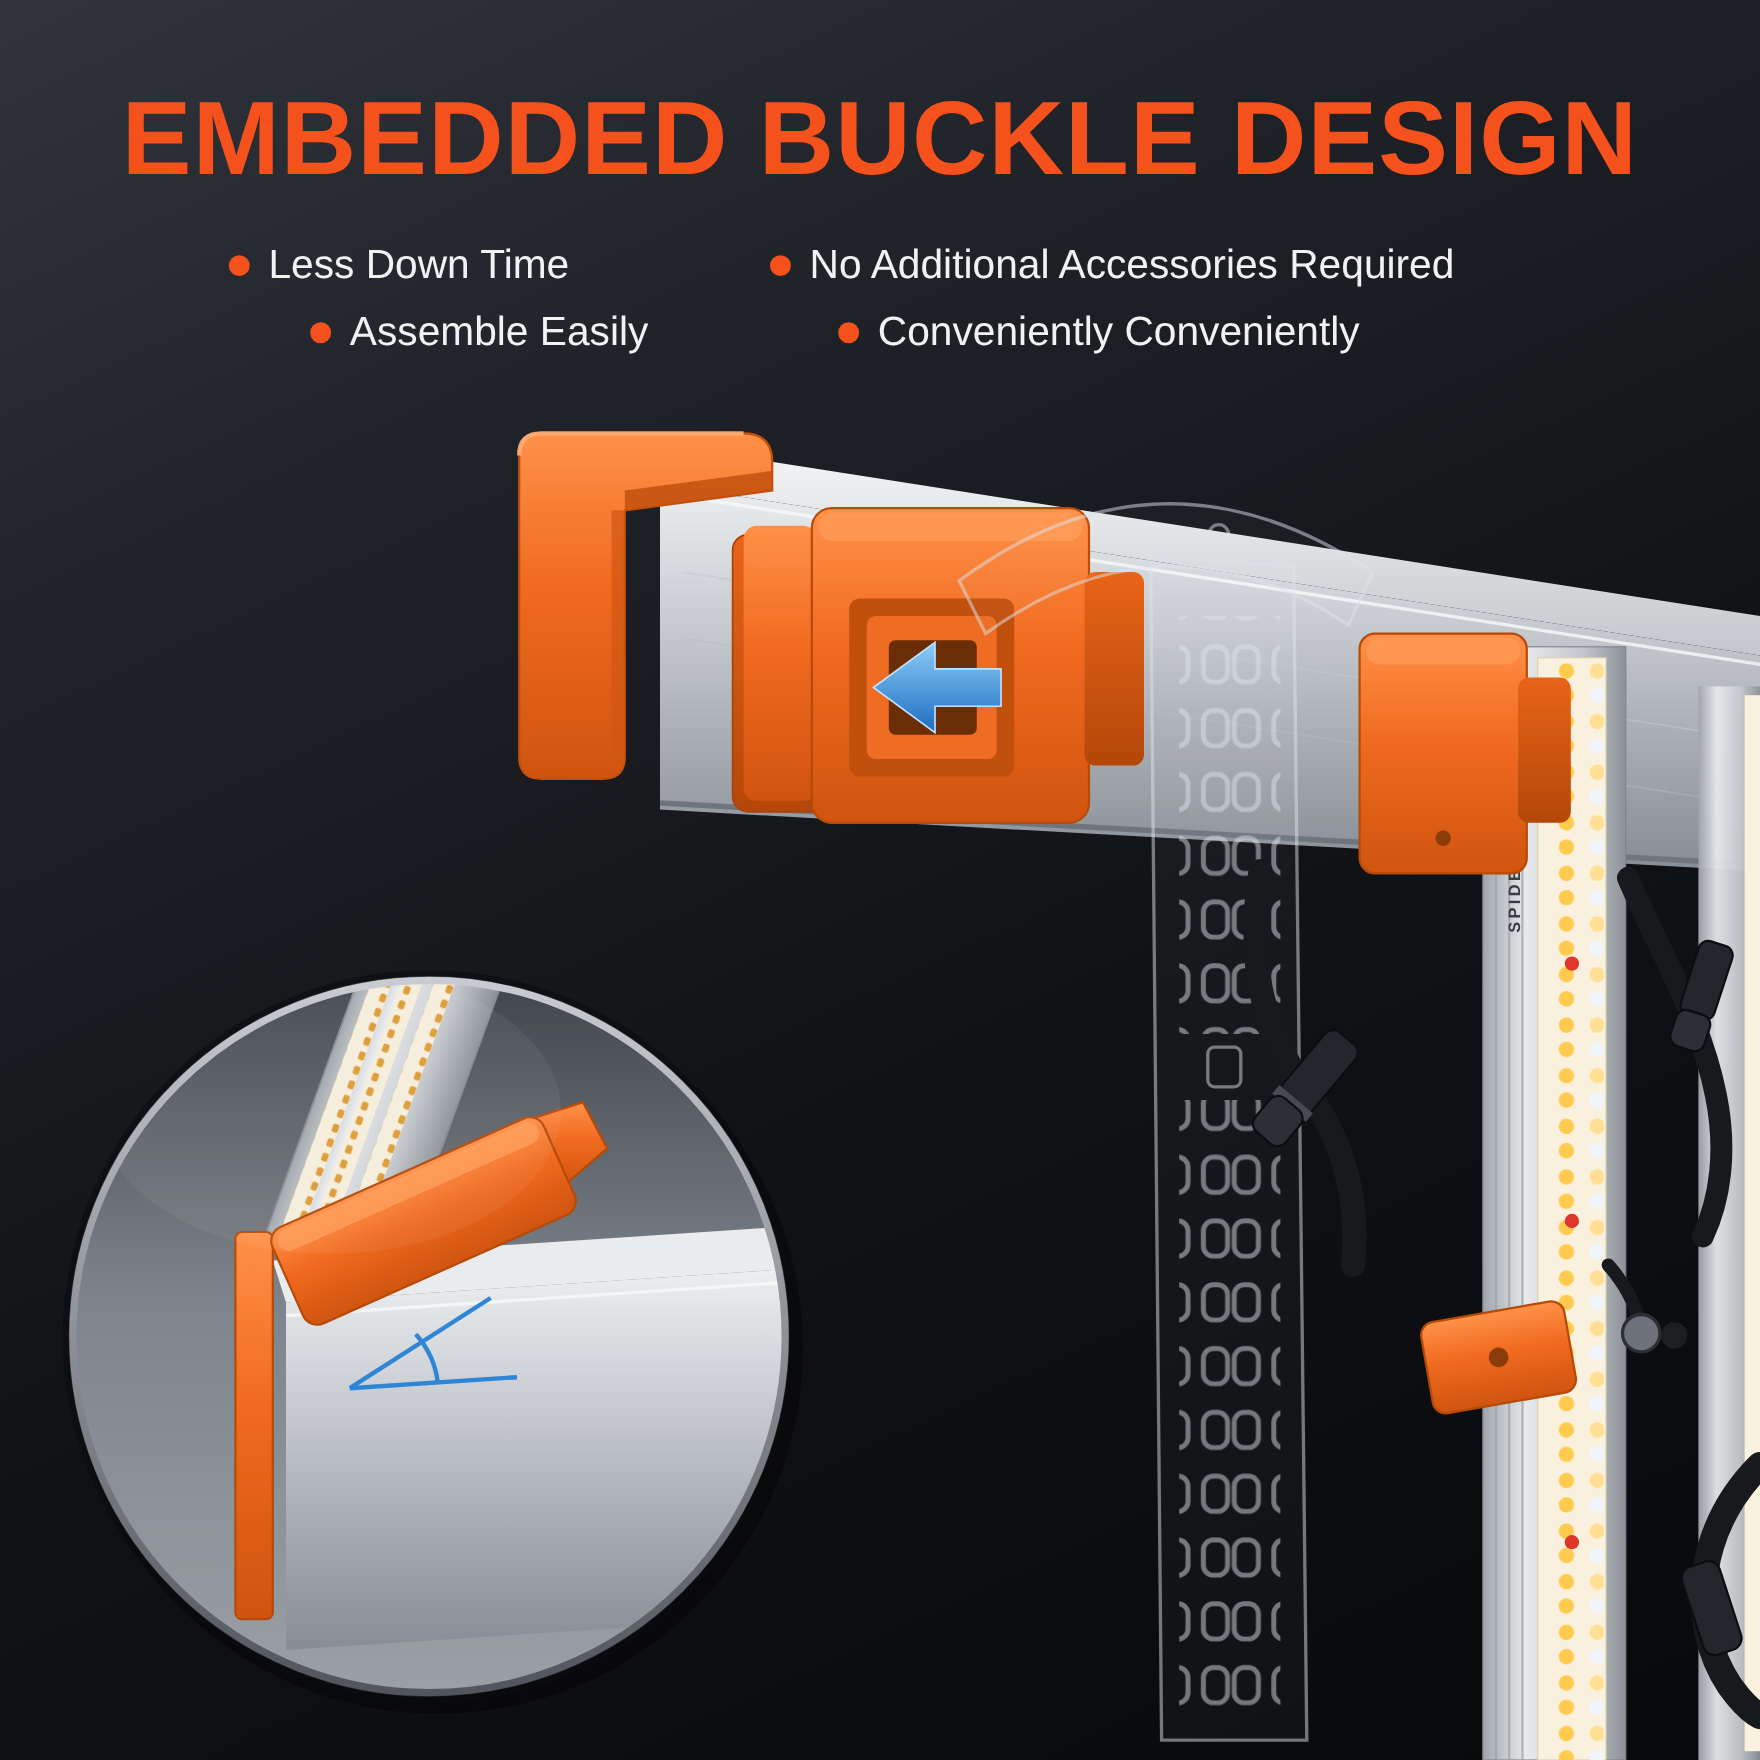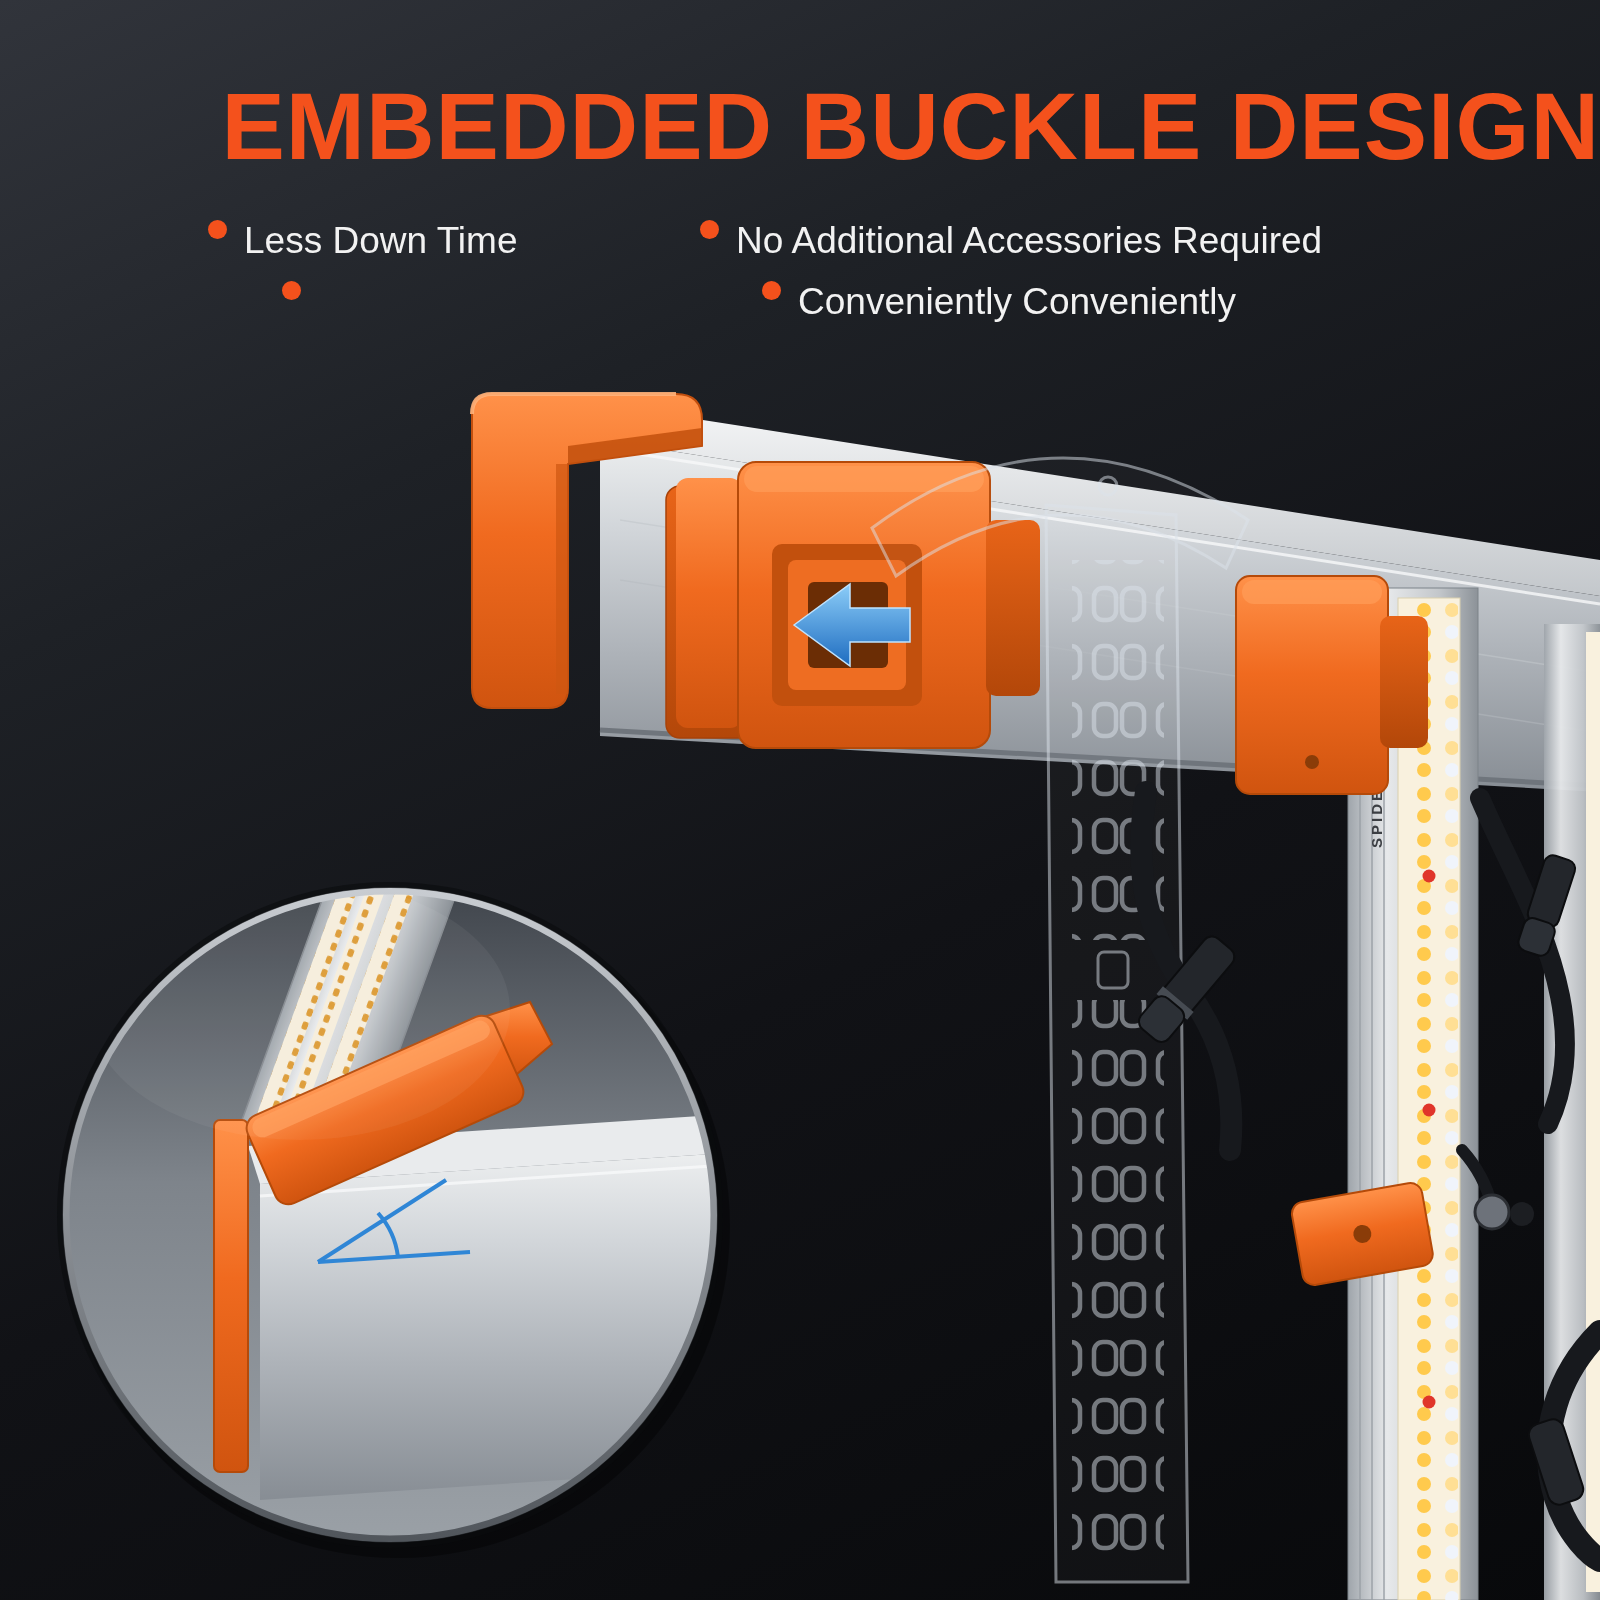--- a/index.html
+++ b/index.html
@@ -2,43 +2,44 @@
 <html><head>
 <meta charset="utf-8">
 <style>
   html,body{margin:0;padding:0;}
   body{
     width:1600px;height:1600px;position:relative;overflow:hidden;
     background:linear-gradient(155deg,#31343b 0%,#1e2126 28%,#111216 58%,#08090b 100%);
     font-family:"Liberation Sans",sans-serif;
   }
   .title{
-    position:absolute;top:72px;left:0;width:100%;text-align:right;
+    position:absolute;top:72px;left:0;width:100%;text-align:center;
     font-size:95px;font-weight:bold;color:#f4511c;letter-spacing:1px;white-space:nowrap;
   }
-  .bullet{position:absolute;display:flex;align-items:flex-start;gap:17px;color:#f2f2f2;font-size:37px;white-space:nowrap;}
+  .bullet{position:absolute;display:flex;align-items:center;gap:17px;color:#f2f2f2;font-size:37px;white-space:nowrap;}
   .bullet .dot{width:19px;height:19px;border-radius:50%;background:#f4511c;flex:0 0 auto;}
   .b1{left:208px;top:220px}
   .b2{left:282px;top:281px}
   .b3{left:700px;top:220px}
   .b4{left:762px;top:281px}
   svg.scene{position:absolute;left:0;top:0;}
   svg text{font-family:"Liberation Sans",sans-serif;}
 </style>
 </head>
 <body>
 
 <div class="title">EMBEDDED BUCKLE DESIGN</div>
 
 <div class="bullet b1">
   <span class="dot"></span>
   <span>Less Down Time</span>
 </div>
 <div class="bullet b2">
   <span class="dot"></span>
+  <span>Assemble Easily</span>
 </div>
 <div class="bullet b3">
   <span class="dot"></span>
   <span>No Additional Accessories Required</span>
 </div>
 <div class="bullet b4">
   <span class="dot"></span>
   <span>Conveniently Conveniently</span>
 </div>
 

